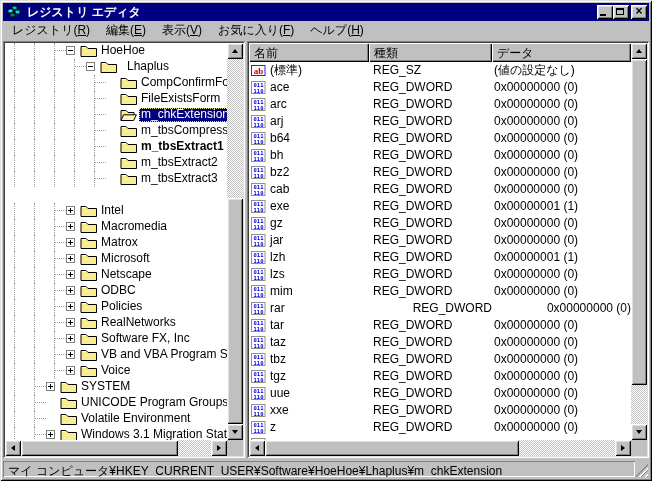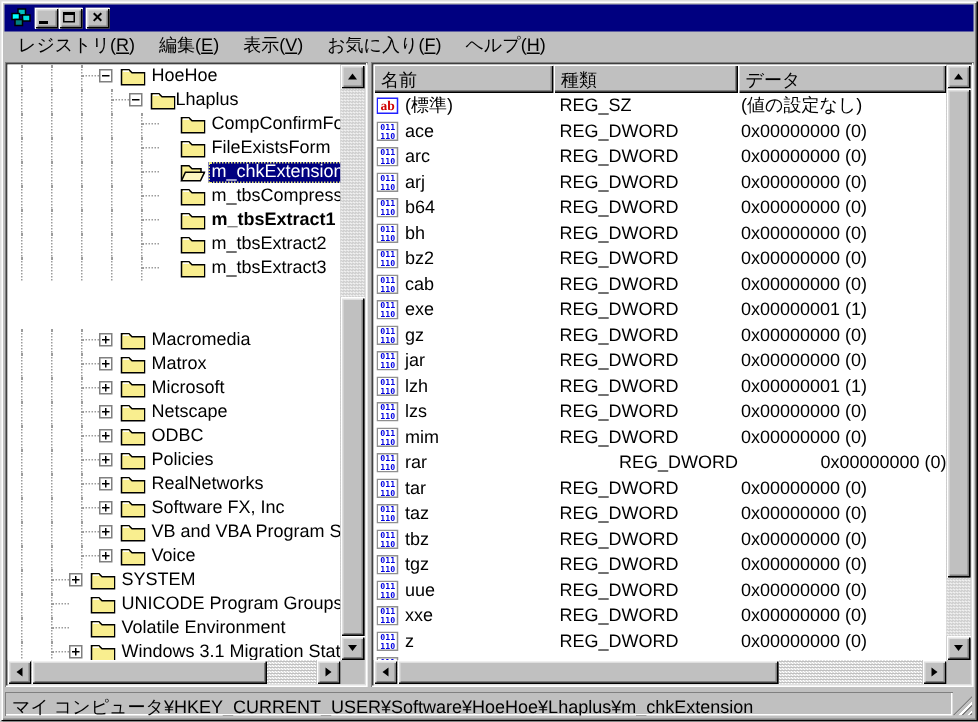--- a/index.html
+++ b/index.html
@@ -85,20 +85,21 @@
 
 <div class="win">
 
   <div class="titlebar">
     <span class="sysicon"><svg width="16" height="16" viewBox="0 0 16 16">
           <rect x="5" y="2" width="5" height="4" fill="#00c0c0" stroke="#000"></rect>
           <rect x="1" y="5" width="5" height="4" fill="#00ffff" stroke="#000"></rect>
           <rect x="8" y="6" width="5" height="4" fill="#00e0e0" stroke="#000"></rect>
           <rect x="3" y="9" width="5" height="4" fill="#008080" stroke="#000"></rect>
         </svg></span>
+    <span class="title-text">レジストリ エディタ</span>
     <span class="tb-btn">
         <span class="g-min"></span>
       </span>
     <span class="tb-btn">
         <span class="g-max"></span>
       </span>
     <span class="tb-btn close">
         <span class="g-close"></span>
       </span>
   </div>
@@ -133,21 +134,21 @@
           <div class="guide" style="left: 49px;"></div>
           <div class="guide" style="left: 69px;"></div>
           <div class="stub" style="left: 69px; width: 12px;"></div>
           <span class="expandbox" style="left: 81px;">
             <span class="eb-h"></span>
           </span>
           <span class="tree-folder" style="left: 95px;"><svg width="17" height="14" viewBox="0 0 17 14">
               <path d="M1 12.5 V2.5 h5 l2 2 h8.5 v8 z" fill="#f9ee8f" stroke="#000"></path>
               <path d="M2 3.5 h4" stroke="#fff"></path>
             </svg></span>
-          <span class="tree-label" style="left: 110px;">Lhaplus</span>
+          <span class="tree-label" style="left: 120px;">Lhaplus</span>
         </div>
         <div class="tree-row" style="top: 32px;">
           <div class="guide" style="left: 9px;"></div>
           <div class="guide" style="left: 29px;"></div>
           <div class="guide" style="left: 49px;"></div>
           <div class="guide" style="left: 69px;"></div>
           <div class="guide" style="left: 89px;"></div>
           <div class="stub" style="left: 89px; width: 12px;"></div>
           <span class="tree-folder" style="left: 115px;"><svg width="17" height="14" viewBox="0 0 17 14">
               <path d="M1 12.5 V2.5 h5 l2 2 h8.5 v8 z" fill="#f9ee8f" stroke="#000"></path>
@@ -225,20 +226,35 @@
           <div class="guide" style="left: 29px;"></div>
           <div class="guide" style="left: 49px;"></div>
           <div class="guide" style="left: 69px;"></div>
           <div class="guide" style="left: 89px;"></div>
           <div class="stub" style="left: 89px; width: 12px;"></div>
           <span class="tree-folder" style="left: 115px;"><svg width="17" height="14" viewBox="0 0 17 14">
               <path d="M1 12.5 V2.5 h5 l2 2 h8.5 v8 z" fill="#f9ee8f" stroke="#000"></path>
               <path d="M2 3.5 h4" stroke="#fff"></path>
             </svg></span>
           <span class="tree-label" style="left: 134px;">m_tbsExtract3</span>
+        </div>
+        <div class="tree-row" style="top: 160px;">
+          <div class="guide" style="left: 9px;"></div>
+          <div class="guide" style="left: 29px;"></div>
+          <div class="guide" style="left: 49px;"></div>
+          <div class="stub" style="left: 49px; width: 12px;"></div>
+          <span class="expandbox" style="left: 61px;">
+            <span class="eb-h"></span>
+            <span class="eb-v"></span>
+          </span>
+          <span class="tree-folder" style="left: 75px;"><svg width="17" height="14" viewBox="0 0 17 14">
+              <path d="M1 12.5 V2.5 h5 l2 2 h8.5 v8 z" fill="#f9ee8f" stroke="#000"></path>
+              <path d="M2 3.5 h4" stroke="#fff"></path>
+            </svg></span>
+          <span class="tree-label" style="left: 94px;">Intel</span>
         </div>
         <div class="tree-row" style="top: 176px;">
           <div class="guide" style="left: 9px;"></div>
           <div class="guide" style="left: 29px;"></div>
           <div class="guide" style="left: 49px;"></div>
           <div class="stub" style="left: 49px; width: 12px;"></div>
           <span class="expandbox" style="left: 61px;">
             <span class="eb-h"></span>
             <span class="eb-v"></span>
           </span>

